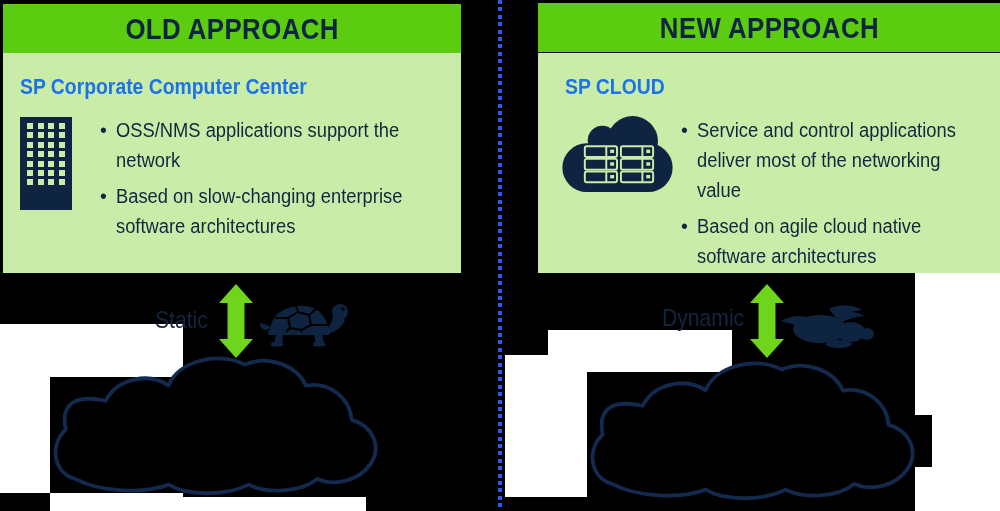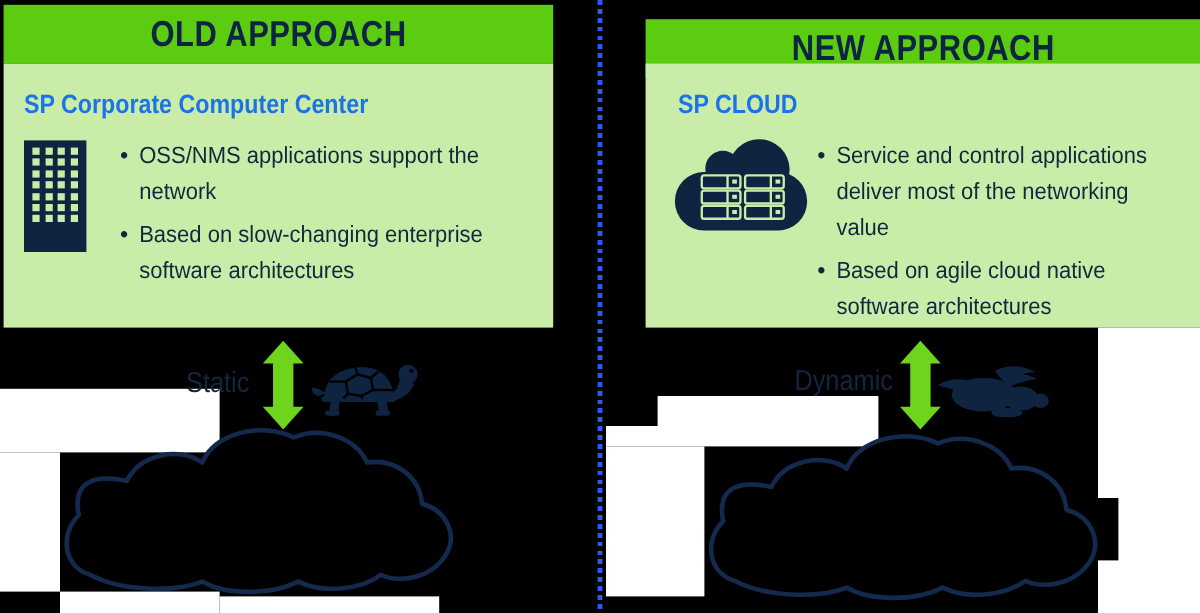--- a/index.html
+++ b/index.html
@@ -5,21 +5,21 @@
   html,body{margin:0;padding:0;background:#000;}
   #stage{position:relative;width:1000px;height:511px;background:#000;overflow:hidden;
          font-family:"Liberation Sans",sans-serif;}
   
   .panel-header{position:absolute;height:49px;background:#5bcc10;color:#0e2443;
                 text-align:center;line-height:49px;font-size:30px;font-weight:bold;}
   .panel-header span{display:inline-block;transform:scaleX(0.86);letter-spacing:.5px;white-space:nowrap;}
   .panel-body{position:absolute;height:220px;background:#c9eda8;}
   #left-header{left:3px;top:4px;width:458px;}
   #left-body{left:3px;top:53px;width:458px;}
-  #right-header{left:538px;top:16px;width:462px;}
+  #right-header{left:538px;top:3px;width:462px;}
   #right-body{left:538px;top:53px;width:462px;}
   .subtitle{position:absolute;color:#1c73e9;font-weight:bold;font-size:22px;
             transform:scaleX(0.88);transform-origin:left center;white-space:nowrap;z-index:6;}
   #left-subtitle{left:20px;top:74px;}
   #right-subtitle{left:565px;top:74px;}
   
   .bullets{position:absolute;z-index:6;color:#13253f;font-size:19.5px;line-height:30px;}
   #left-bullets{left:100px;top:115px;}
   #right-bullets{left:681px;top:115px;}
   .bullet{display:flex;margin-bottom:6px;}

